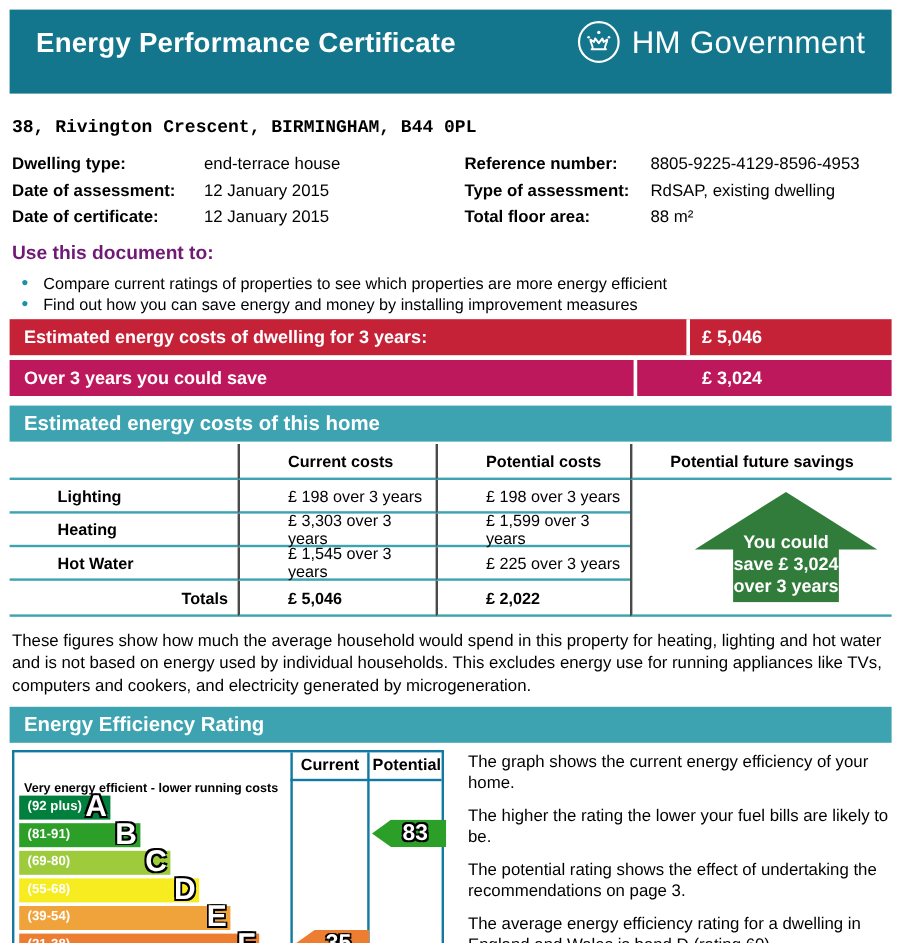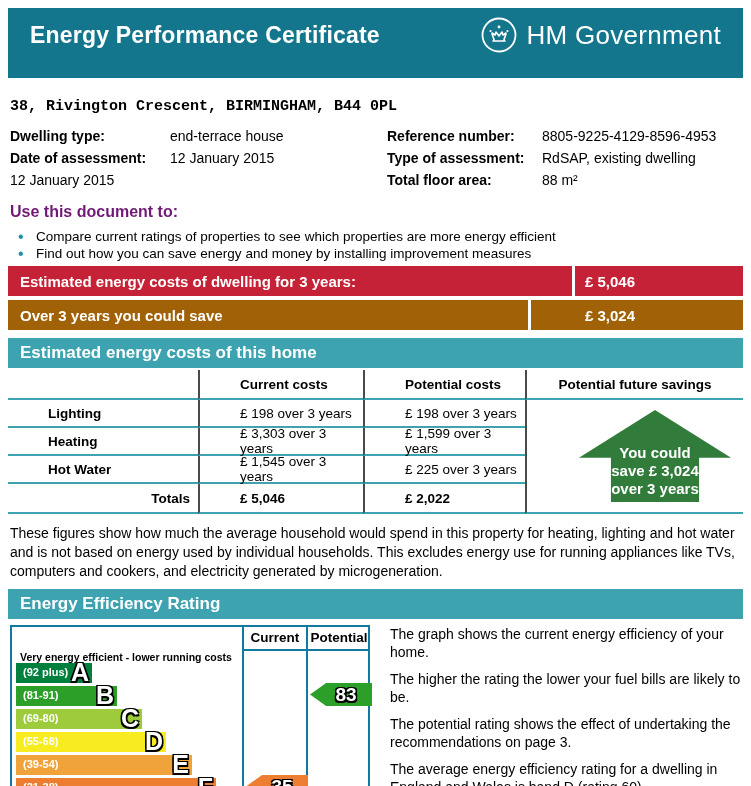--- a/index.html
+++ b/index.html
@@ -157,20 +157,21 @@
     <div class="col-l">
       <div class="drow">
         <span class="lbl">Dwelling type:</span>
         <span class="val">end-terrace house</span>
       </div>
       <div class="drow">
         <span class="lbl">Date of assessment:</span>
         <span class="val">12 January 2015</span>
       </div>
       <div class="drow">
+        <span class="lbl">Date of certificate:</span>
         <span class="val">12 January 2015</span>
       </div>
     </div>
     <div class="col-r">
       <div class="drow">
         <span class="lbl">Reference number:</span>
         <span class="val">8805-9225-4129-8596-4953</span>
       </div>
       <div class="drow">
         <span class="lbl">Type of assessment:</span>
@@ -187,21 +188,21 @@
   <ul class="bullets">
     <li>Compare current ratings of properties to see which properties are more energy efficient</li>
     <li>Find out how you can save energy and money by installing improvement measures</li>
   </ul>
 
   <div class="cost-banner" style="background-color: rgb(197, 34, 55);">
     <div class="cb-label">Estimated energy costs of dwelling for 3 years:</div>
     <div class="cb-div"></div>
     <div class="cb-value">£ 5,046</div>
   </div>
-  <div class="cost-banner" style="background-color: #a16207; gap: 44px;">
+  <div class="cost-banner" style="background-color: #be185d; gap: 44px;">
     <div class="cb-label">Over 3 years you could save</div>
     <div class="cb-div"></div>
     <div class="cb-value">£ 3,024</div>
   </div>
 
   <div class="section-band" style="background-color: rgb(61, 163, 177);">Estimated energy costs of this home</div>
 
   <div class="costs-table">
 
     <div class="ct-cell b-teal"></div>

